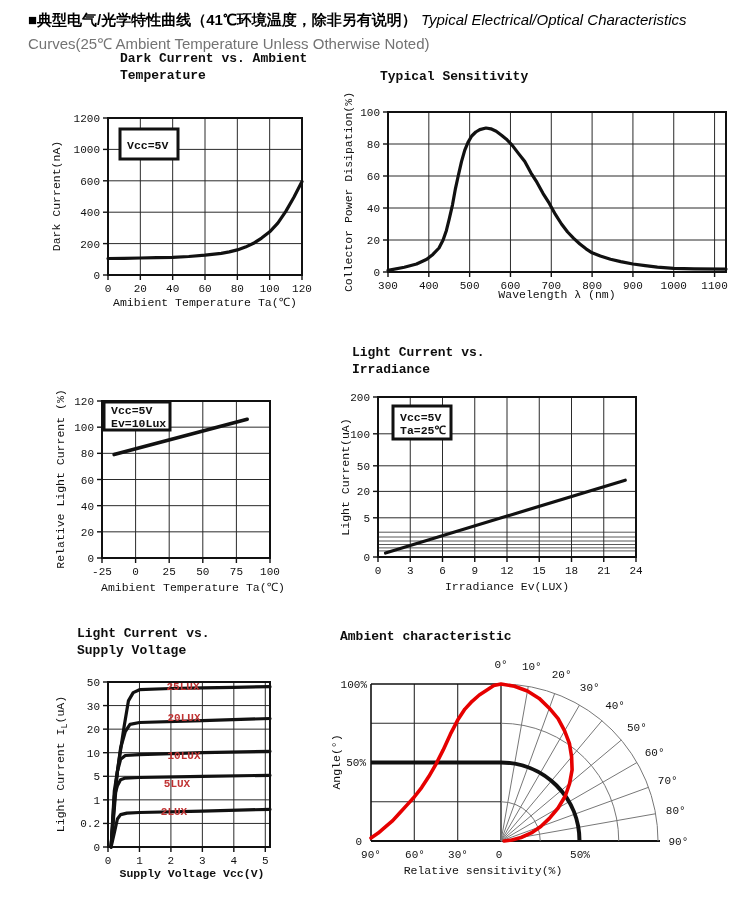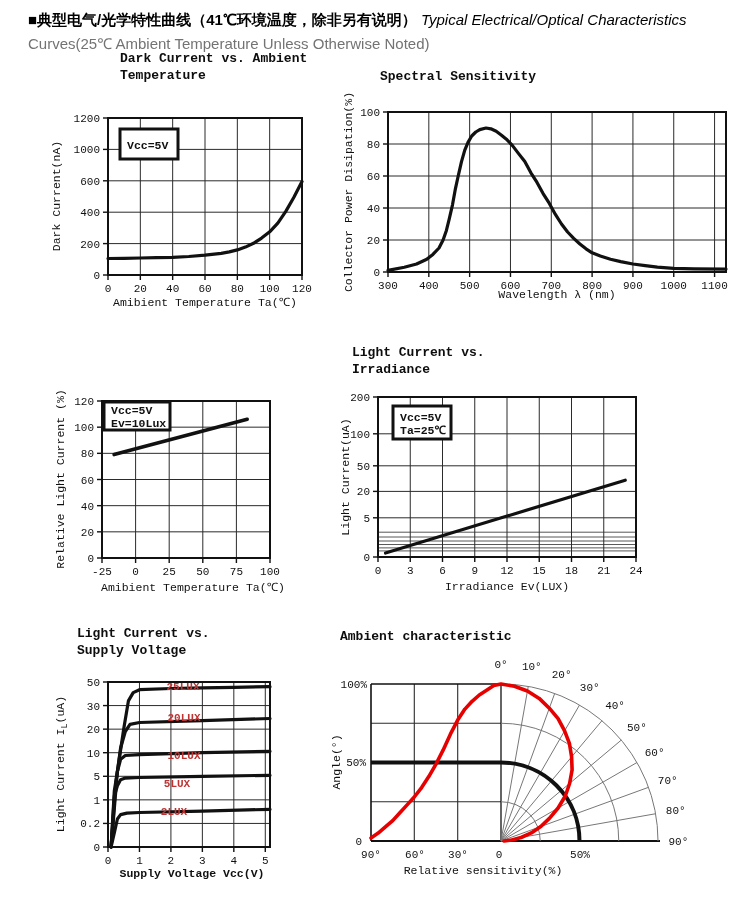--- a/index.html
+++ b/index.html
@@ -24,21 +24,21 @@
 <body>
 
 <div id="page">
   <div class="hdr">
     <span class="zh">■典型电气/光学特性曲线（41℃环境温度，除非另有说明）</span><span class="en"> Typical Electrical/Optical Characteristics</span>
   </div>
   <div class="hdr2">Curves(25℃ Ambient Temperature Unless Otherwise Noted)</div>
 
   <div class="ct" id="t0">Dark Current vs. Ambient
 Temperature</div>
-  <div class="ct" id="t1">Spectral Sensitivity</div>
+  <div class="ct" id="t1">Typical Sensitivity</div>
   <div class="ct" id="t3">Light Current vs.
 Irradiance</div>
   <div class="ct" id="t4">Light Current vs.
 Supply Voltage</div>
   <div class="ct" id="t5">Ambient characteristic</div>
 
   <svg id="charts" width="746" height="905" viewBox="0 0 746 905">
       <g>
         <line x1="108" y1="118" x2="302" y2="118" stroke="#2b2b2b" stroke-width="1"></line>
         <line x1="103" y1="118" x2="108" y2="118" stroke="#111" stroke-width="1.4"></line>

